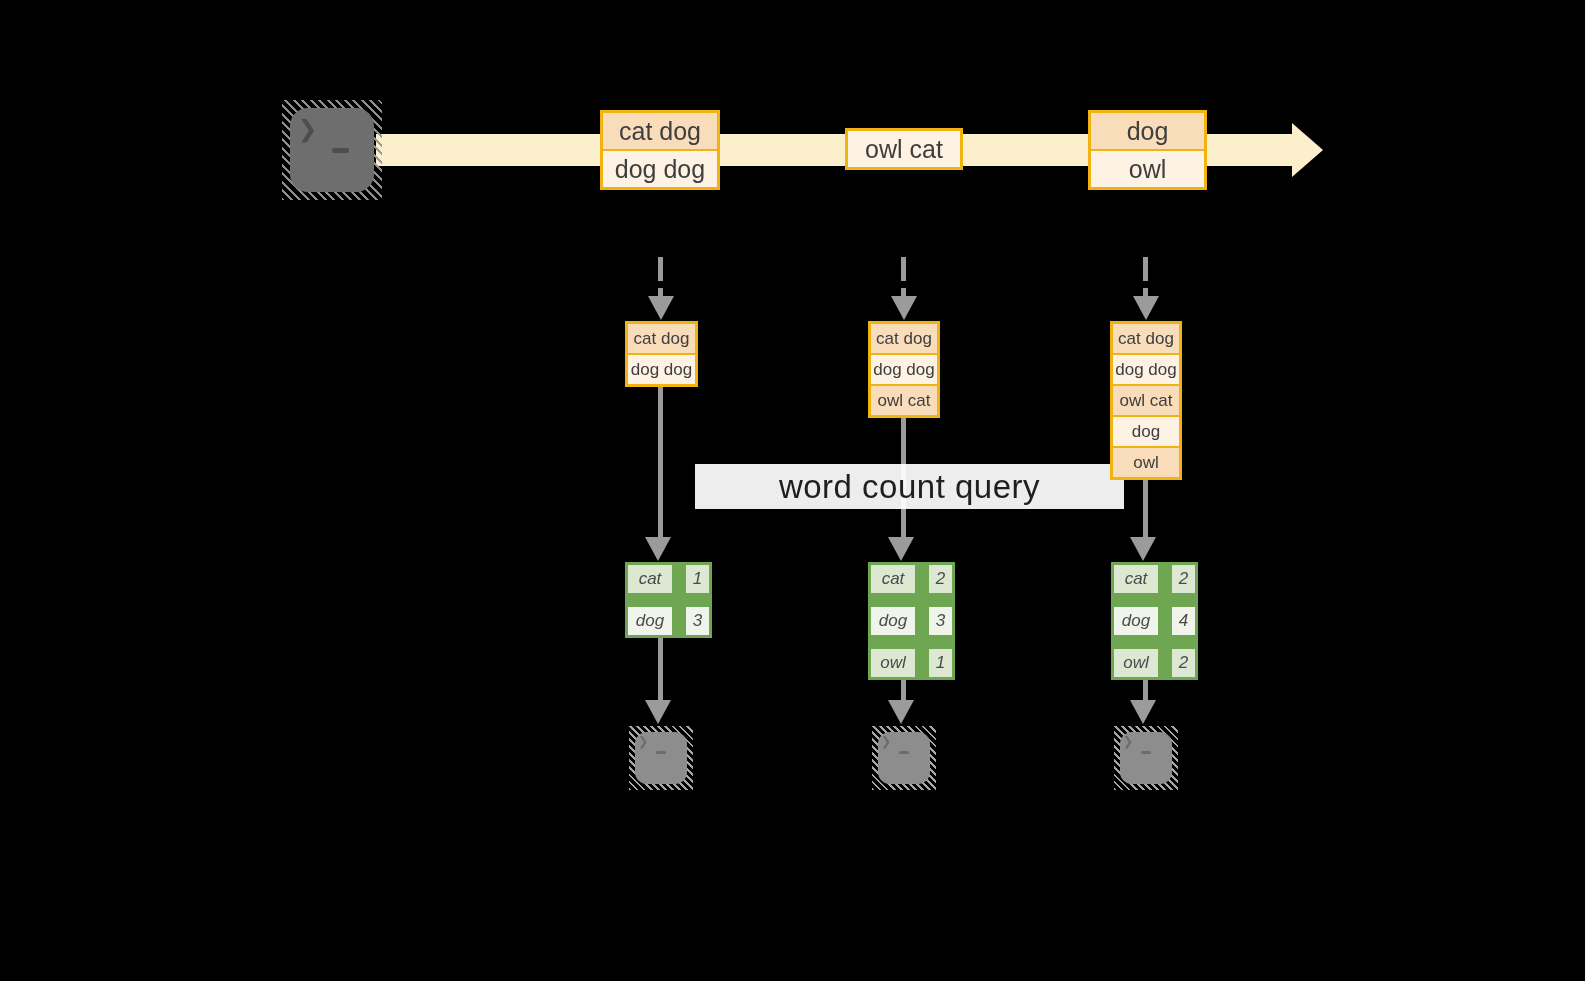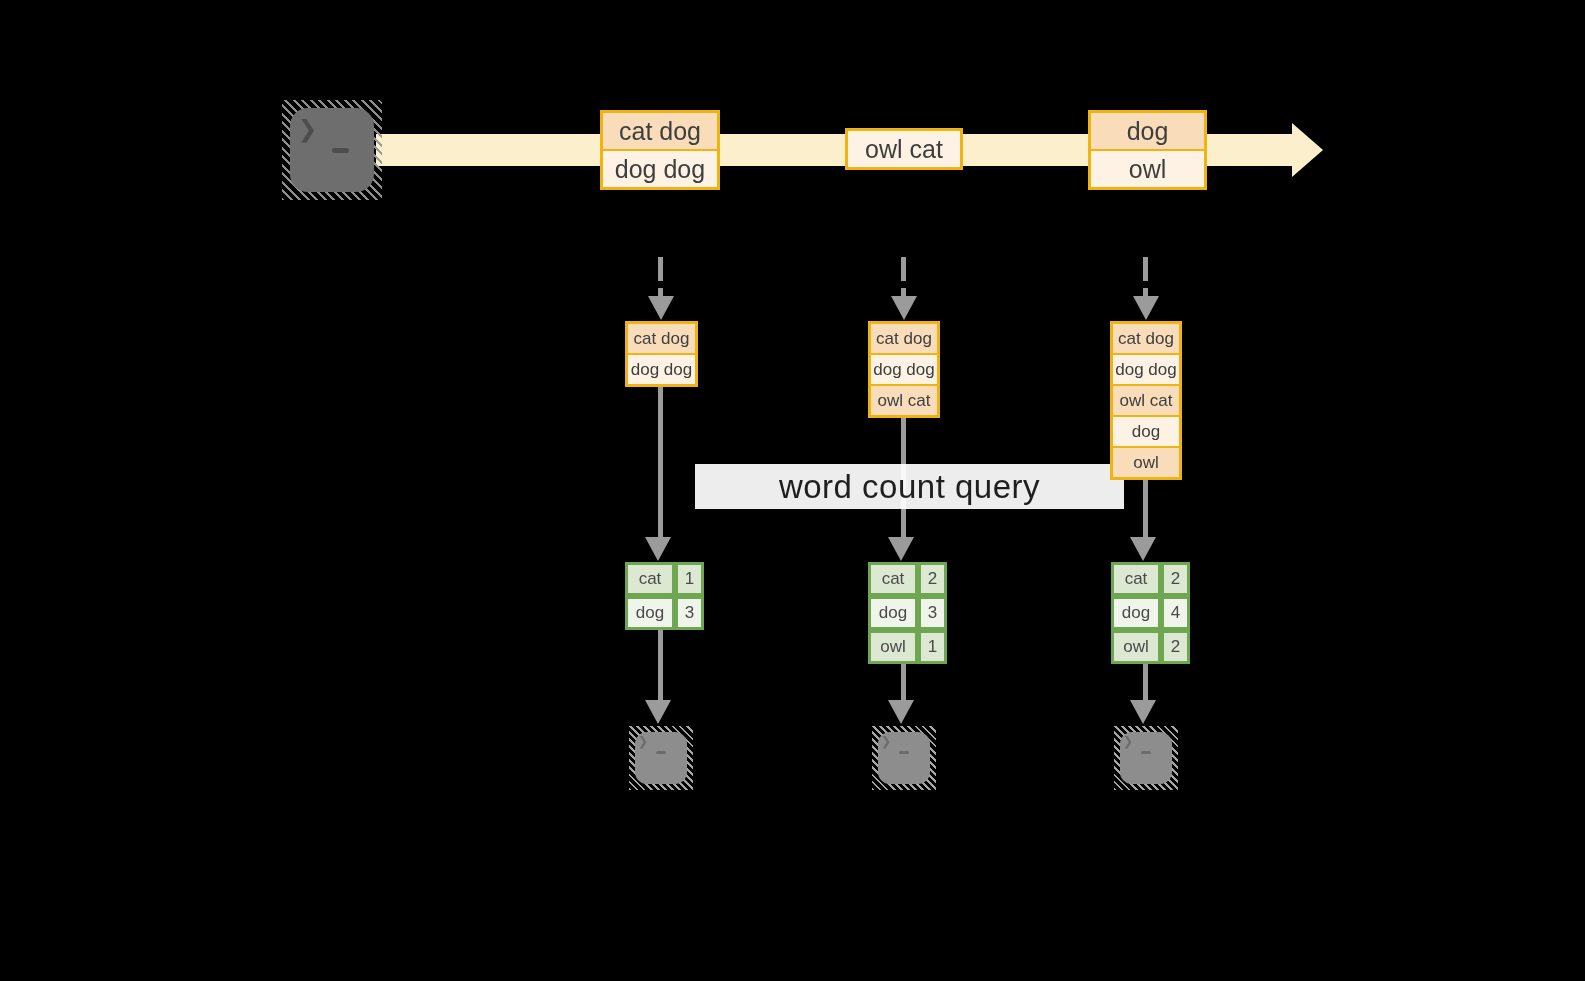--- a/index.html
+++ b/index.html
@@ -19,21 +19,21 @@
   
   .obox{position:absolute;border:3px solid var(--gold);box-sizing:border-box;background:var(--gold);z-index:3;
     display:flex;flex-direction:column;gap:2px;}
   .obox .row{display:flex;align-items:center;justify-content:center;color:var(--ink);}
   .ebox .row{height:36px;font-size:25px;}
   .stack .row{height:29px;font-size:17px;}
   .fd{background:var(--fill-d);} .fl{background:var(--fill-l);}
 
   
   .gtable{position:absolute;border:3px solid var(--green);box-sizing:border-box;background:var(--green);
-    display:grid;grid-template-columns:44px 23px;gap:6px;z-index:3;}
+    display:grid;grid-template-columns:44px 23px;gap:14px;z-index:3;font-style:italic;}
   .gtable .cell{display:flex;align-items:center;justify-content:center;height:28px;font-size:17px;color:#4a4a4a;}
   .gd{background:var(--gfill-d);} .gl{background:var(--gfill-l);}
 
   
   .vline{position:absolute;width:5px;background:var(--arrow);z-index:1;}
   .dline{position:absolute;width:5px;z-index:1;
     background:repeating-linear-gradient(to bottom, var(--arrow) 0 24px, transparent 24px 31px);}
   .ahead{position:absolute;width:0;height:0;z-index:1;
     border-left:13px solid transparent;border-right:13px solid transparent;border-top:24px solid var(--arrow);}
 

